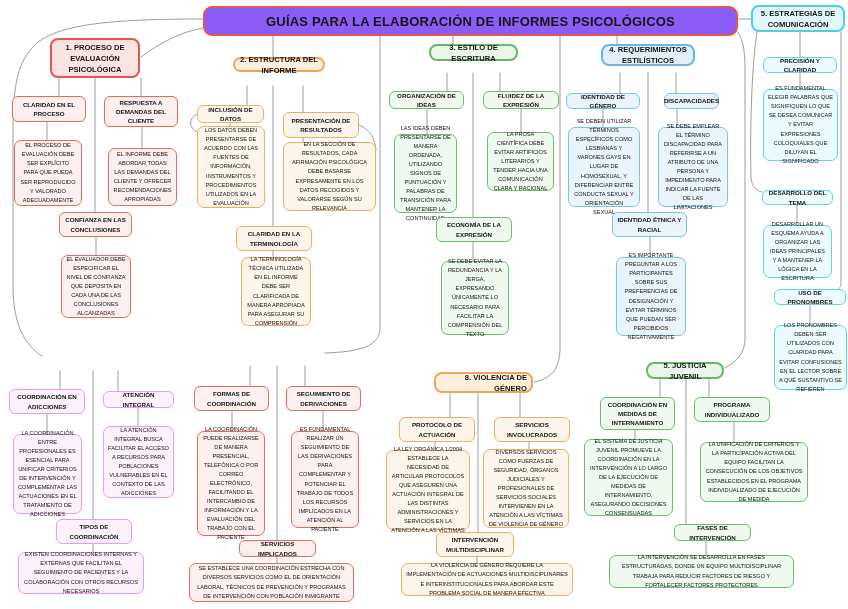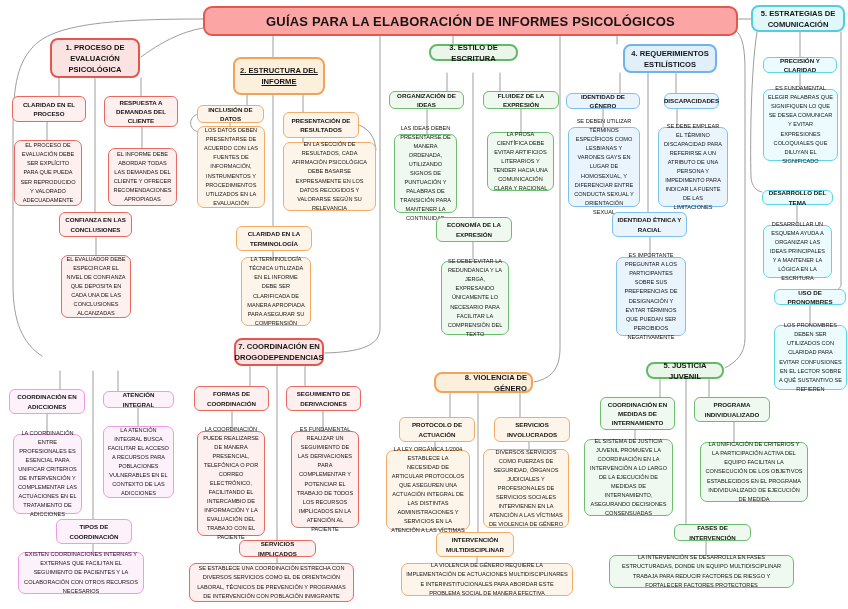--- a/index.html
+++ b/index.html
@@ -24,21 +24,21 @@
   }
   .label{
     border-width:1.5px;border-radius:6px;font-size:6.2px;line-height:1.5;
     padding:2px 3px;font-weight:bold;
   }
   .detail{
     border-width:1.5px;border-radius:7px;font-size:5.6px;line-height:1.62;
     padding:3px 4px;font-weight:normal;
   }
   
-  .red.title   {border-color:#E4564E;background:#fca5a5;}
+  .red.title   {border-color:#E4564E;background:#8b5cf6;}
   .red.head    {border-color:#E4564E;background:#FAE3E1;}
   .red.label,  .red.detail   {border-color:#E9685F;background:#FDF0EE;}
   .orange.head {border-color:#F0A45B;background:#FCEFDC;}
   .orange.label,.orange.detail{border-color:#F2AC66;background:#FDF5EA;}
   .green.head  {border-color:#63B968;background:#E9F6E9;}
   .green.label,.green.detail {border-color:#6CBD70;background:#F0F9F0;}
   .blue.head   {border-color:#6FB4E8;background:#E0EFFA;}
   .blue.label, .blue.detail  {border-color:#7CC0ED;background:#EAF4FD;}
   .cyan.head   {border-color:#52CEE0;background:#E1F8FB;}
   .cyan.label, .cyan.detail  {border-color:#63D4E4;background:#ECFBFD;}
@@ -90,37 +90,37 @@
   <div class="node title red" style="left:203px;top:6px;width:535px;height:30px;">GUÍAS PARA LA ELABORACIÓN DE INFORMES PSICOLÓGICOS</div>
 
   <div class="node head red" style="left:50px;top:38px;width:90px;height:40px;">1. PROCESO DE EVALUACIÓN PSICOLÓGICA</div>
   <div class="node label red" style="left:12px;top:96px;width:74px;height:26px;">CLARIDAD EN EL PROCESO</div>
   <div class="node detail red" style="left:14px;top:140px;width:68px;height:66px;">EL PROCESO DE EVALUACIÓN DEBE SER EXPLÍCITO PARA QUE PUEDA SER REPRODUCIDO Y VALORADO ADECUADAMENTE</div>
   <div class="node label red" style="left:104px;top:96px;width:74px;height:31px;">RESPUESTA A DEMANDAS DEL CLIENTE</div>
   <div class="node detail red" style="left:108px;top:148px;width:69px;height:58px;">EL INFORME DEBE ABORDAR TODAS LAS DEMANDAS DEL CLIENTE Y OFRECER RECOMENDACIONES APROPIADAS</div>
   <div class="node label red" style="left:59px;top:212px;width:73px;height:25px;">CONFIANZA EN LAS CONCLUSIONES</div>
   <div class="node detail red" style="left:61px;top:255px;width:70px;height:63px;">EL EVALUADOR DEBE ESPECIFICAR EL NIVEL DE CONFIANZA QUE DEPOSITA EN CADA UNA DE LAS CONCLUSIONES ALCANZADAS</div>
 
-  <div class="node head orange" style="left:233px;top:57px;width:92px;height:38px;text-decoration:underline;">2. ESTRUCTURA DEL INFORME</div>
+  <div class="node head orange" style="left:233px;top:57px;width:92px;height:15px;">2. ESTRUCTURA DEL INFORME</div>
   <div class="node label orange" style="left:197px;top:105px;width:67px;height:18px;">INCLUSIÓN DE DATOS</div>
   <div class="node detail orange" style="left:197px;top:126px;width:68px;height:82px;">LOS DATOS DEBEN PRESENTARSE DE ACUERDO CON LAS FUENTES DE INFORMACIÓN, INSTRUMENTOS Y PROCEDIMIENTOS UTILIZADOS EN LA EVALUACIÓN</div>
   <div class="node label orange" style="left:283px;top:112px;width:76px;height:26px;">PRESENTACIÓN DE RESULTADOS</div>
   <div class="node detail orange" style="left:283px;top:142px;width:93px;height:69px;">EN LA SECCIÓN DE RESULTADOS, CADA AFIRMACIÓN PSICOLÓGICA DEBE BASARSE EXPRESAMENTE EN LOS DATOS RECOGIDOS Y VALORARSE SEGÚN SU RELEVANCIA</div>
   <div class="node label orange" style="left:236px;top:226px;width:76px;height:25px;">CLARIDAD EN LA TERMINOLOGÍA</div>
   <div class="node detail orange" style="left:241px;top:257px;width:70px;height:69px;">LA TERMINOLOGÍA TÉCNICA UTILIZADA EN EL INFORME DEBE SER CLARIFICADA DE MANERA APROPIADA PARA ASEGURAR SU COMPRENSIÓN</div>
 
   <div class="node head green" style="left:429px;top:44px;width:89px;height:17px;">3. ESTILO DE ESCRITURA</div>
   <div class="node label green" style="left:389px;top:91px;width:75px;height:18px;">ORGANIZACIÓN DE IDEAS</div>
   <div class="node detail green" style="left:394px;top:134px;width:63px;height:79px;">LAS IDEAS DEBEN PRESENTARSE DE MANERA ORDENADA, UTILIZANDO SIGNOS DE PUNTUACIÓN Y PALABRAS DE TRANSICIÓN PARA MANTENER LA CONTINUIDAD</div>
   <div class="node label green" style="left:483px;top:91px;width:76px;height:18px;">FLUIDEZ DE LA EXPRESIÓN</div>
   <div class="node detail green" style="left:487px;top:132px;width:67px;height:59px;">LA PROSA CIENTÍFICA DEBE EVITAR ARTIFICIOS LITERARIOS Y TENDER HACIA UNA COMUNICACIÓN CLARA Y RACIONAL</div>
   <div class="node label green" style="left:436px;top:217px;width:76px;height:25px;">ECONOMÍA DE LA EXPRESIÓN</div>
   <div class="node detail green" style="left:441px;top:261px;width:68px;height:74px;">SE DEBE EVITAR LA REDUNDANCIA Y LA JERGA, EXPRESANDO ÚNICAMENTE LO NECESARIO PARA FACILITAR LA COMPRENSIÓN DEL TEXTO</div>
 
-  <div class="node head blue" style="left:623px;top:44px;width:94px;height:29px;">4. REQUERIMIENTOS ESTILÍSTICOS</div>
+  <div class="node head blue" style="left:601px;top:44px;width:94px;height:22px;">4. REQUERIMIENTOS ESTILÍSTICOS</div>
   <div class="node label blue" style="left:566px;top:93px;width:74px;height:16px;">IDENTIDAD DE GÉNERO</div>
   <div class="node detail blue" style="left:568px;top:127px;width:72px;height:80px;">SE DEBEN UTILIZAR TÉRMINOS ESPECÍFICOS COMO LESBIANAS Y VARONES GAYS EN LUGAR DE HOMOSEXUAL, Y DIFERENCIAR ENTRE CONDUCTA SEXUAL Y ORIENTACIÓN SEXUAL</div>
   <div class="node label blue" style="left:664px;top:93px;width:55px;height:16px;">DISCAPACIDADES</div>
   <div class="node detail blue" style="left:658px;top:127px;width:70px;height:80px;">SE DEBE EMPLEAR EL TÉRMINO DISCAPACIDAD PARA REFERIRSE A UN ATRIBUTO DE UNA PERSONA Y IMPEDIMENTO PARA INDICAR LA FUENTE DE LAS LIMITACIONES</div>
   <div class="node label blue" style="left:612px;top:212px;width:75px;height:25px;">IDENTIDAD ÉTNICA Y RACIAL</div>
   <div class="node detail blue" style="left:616px;top:257px;width:70px;height:79px;">ES IMPORTANTE PREGUNTAR A LOS PARTICIPANTES SOBRE SUS PREFERENCIAS DE DESIGNACIÓN Y EVITAR TÉRMINOS QUE PUEDAN SER PERCIBIDOS NEGATIVAMENTE</div>
 
   <div class="node head cyan" style="left:751px;top:5px;width:94px;height:27px;">5. ESTRATEGIAS DE COMUNICACIÓN</div>
   <div class="node label cyan" style="left:763px;top:57px;width:74px;height:16px;">PRECISIÓN Y CLARIDAD</div>
   <div class="node detail cyan" style="left:763px;top:89px;width:75px;height:72px;">ES FUNDAMENTAL ELEGIR PALABRAS QUE SIGNIFIQUEN LO QUE SE DESEA COMUNICAR Y EVITAR EXPRESIONES COLOQUIALES QUE DILUYAN EL SIGNIFICADO</div>
@@ -129,21 +129,20 @@
   <div class="node label cyan" style="left:774px;top:289px;width:72px;height:16px;">USO DE PRONOMBRES</div>
   <div class="node detail cyan" style="left:774px;top:325px;width:73px;height:65px;">LOS PRONOMBRES DEBEN SER UTILIZADOS CON CLARIDAD PARA EVITAR CONFUSIONES EN EL LECTOR SOBRE A QUÉ SUSTANTIVO SE REFIEREN</div>
 
   <div class="node label magenta" style="left:9px;top:389px;width:76px;height:25px;">COORDINACIÓN EN ADICCIONES</div>
   <div class="node detail magenta" style="left:13px;top:434px;width:69px;height:80px;">LA COORDINACIÓN ENTRE PROFESIONALES ES ESENCIAL PARA UNIFICAR CRITERIOS DE INTERVENCIÓN Y COMPLEMENTAR LAS ACTUACIONES EN EL TRATAMIENTO DE ADICCIONES</div>
   <div class="node label magenta" style="left:103px;top:391px;width:71px;height:17px;">ATENCIÓN INTEGRAL</div>
   <div class="node detail magenta" style="left:103px;top:426px;width:71px;height:72px;">LA ATENCIÓN INTEGRAL BUSCA FACILITAR EL ACCESO A RECURSOS PARA POBLACIONES VULNERABLES EN EL CONTEXTO DE LAS ADICCIONES</div>
   <div class="node label magenta" style="left:56px;top:519px;width:76px;height:25px;">TIPOS DE COORDINACIÓN</div>
   <div class="node detail magenta" style="left:18px;top:552px;width:126px;height:42px;">EXISTEN COORDINACIONES INTERNAS Y EXTERNAS QUE FACILITAN EL SEGUIMIENTO DE PACIENTES Y LA COLABORACIÓN CON OTROS RECURSOS NECESARIOS</div>
 
-  <div class="node head red" style="left:234px;top:338px;width:90px;height:28px;">7. COORDINACIÓN EN DROGODEPENDENCIAS</div>
   <div class="node label red" style="left:194px;top:386px;width:75px;height:25px;">FORMAS DE COORDINACIÓN</div>
   <div class="node detail red" style="left:197px;top:431px;width:68px;height:105px;">LA COORDINACIÓN PUEDE REALIZARSE DE MANERA PRESENCIAL, TELEFÓNICA O POR CORREO ELECTRÓNICO, FACILITANDO EL INTERCAMBIO DE INFORMACIÓN Y LA EVALUACIÓN DEL TRABAJO CON EL PACIENTE</div>
   <div class="node label red" style="left:286px;top:386px;width:75px;height:25px;">SEGUIMIENTO DE DERIVACIONES</div>
   <div class="node detail red" style="left:291px;top:431px;width:68px;height:97px;">ES FUNDAMENTAL REALIZAR UN SEGUIMIENTO DE LAS DERIVACIONES PARA COMPLEMENTAR Y POTENCIAR EL TRABAJO DE TODOS LOS RECURSOS IMPLICADOS EN LA ATENCIÓN AL PACIENTE</div>
   <div class="node label red" style="left:239px;top:540px;width:77px;height:17px;">SERVICIOS IMPLICADOS</div>
   <div class="node detail red" style="left:189px;top:563px;width:165px;height:39px;">SE ESTABLECE UNA COORDINACIÓN ESTRECHA CON DIVERSOS SERVICIOS COMO EL DE ORIENTACIÓN LABORAL, TÉCNICOS DE PREVENCIÓN Y PROGRAMAS DE INTERVENCIÓN CON POBLACIÓN INMIGRANTE</div>
 
   <div class="node head orange" style="left:434px;top:372px;width:99px;height:21px;text-align:right;">8. VIOLENCIA DE GÉNERO</div>
   <div class="node label orange" style="left:399px;top:417px;width:76px;height:25px;">PROTOCOLO DE ACTUACIÓN</div>
   <div class="node detail orange" style="left:386px;top:450px;width:84px;height:80px;">LA LEY ORGÁNICA 1/2004 ESTABLECE LA NECESIDAD DE ARTICULAR PROTOCOLOS QUE ASEGUREN UNA ACTUACIÓN INTEGRAL DE LAS DISTINTAS ADMINISTRACIONES Y SERVICIOS EN LA ATENCIÓN A LAS VÍCTIMAS</div>

